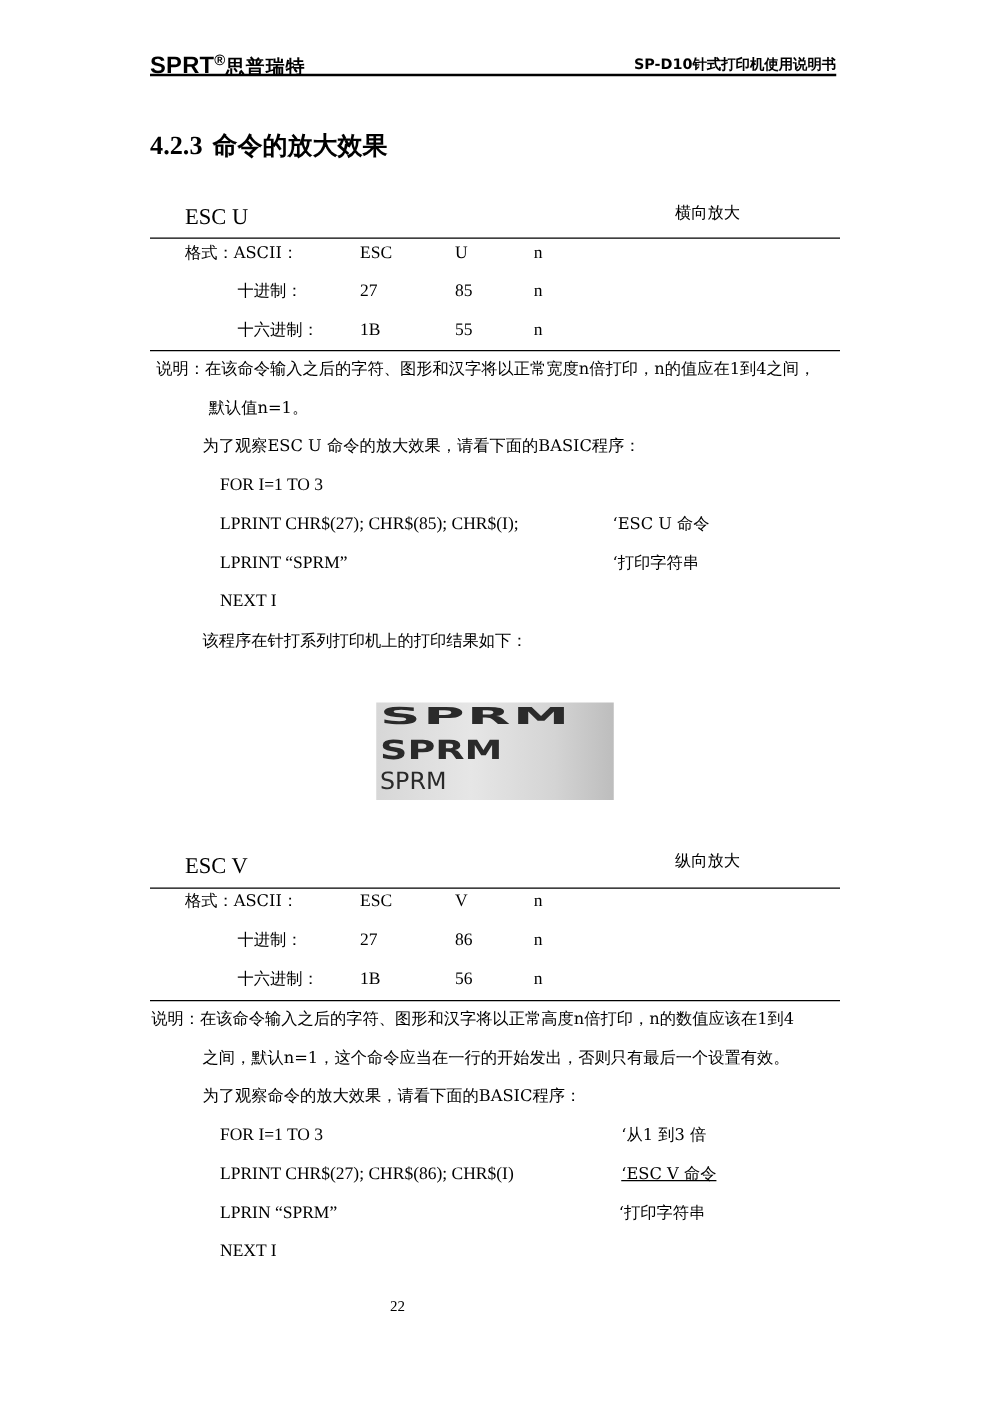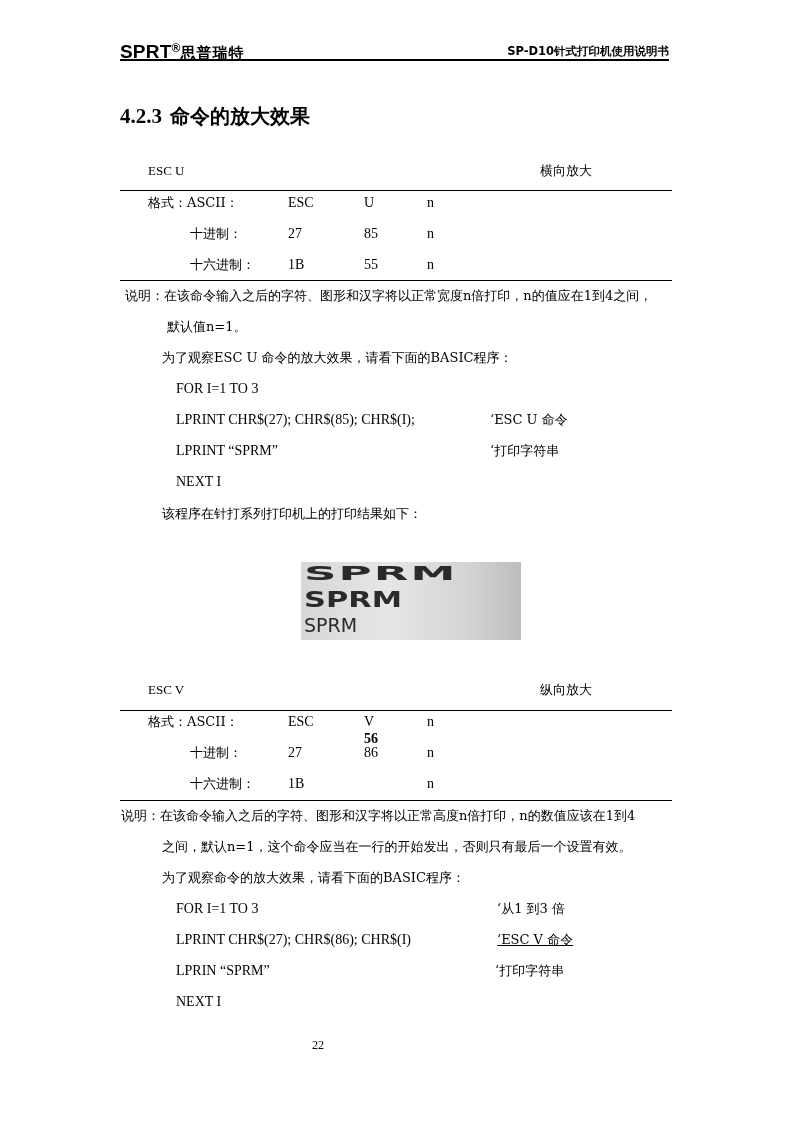--- a/index.html
+++ b/index.html
@@ -15,25 +15,25 @@
   .hdr-doc { right: 124px; top: 44px; font-family: "DejaVu Sans", sans-serif; font-weight: bold;
              font-size: 11.5px; line-height: 14px; }
   .hdr-rule { left: 120px; top: 59px; width: 549px; height: 0; border-top: 2.5px solid #000; }
 
   .section-title { left: 120px; top: 103px; font-family: "Liberation Serif", "DejaVu Serif", serif;
                    font-weight: bold; font-size: 21px; line-height: 26px; }
   .section-title .cn { font-family: "DejaVu Sans", sans-serif; font-size: 20px; margin-left: 8px; }
 
   .txt { font-size: 13px; line-height: 16px; font-family: "DejaVu Serif", "Liberation Serif", serif; }
   .mono { font-family: "Liberation Serif", "DejaVu Serif", serif; font-size: 14px; }
-  .cmdname { font-family: "Liberation Serif", serif; font-size: 13px; }
+  .cmdname { font-family: "Liberation Serif", serif; font-size: 18px; }
 
   .rule { left: 120px; width: 552px; height: 0; border-top: 1.3px solid #000; }
 
-  .photo { left: 301px; top: 562px; width: 220px; height: 78px;
+  .photo { left: 301px; top: 562px; width: 190px; height: 78px;
            background: linear-gradient(90deg, #d7d7d7 0%, #e6e6e6 40%, #d4d4d4 75%, #bdbdbd 100%);
            overflow: hidden; }
   .photo .line { position: absolute; left: 3px; font-family: "DejaVu Sans", sans-serif; color: #2a2a2a; line-height: 1; }
   .photo .l1 { top: 3px; font-size: 22px; font-weight: bold; transform-origin: left top; transform: scale(2.05, 0.85); letter-spacing: 1px; }
   .photo .l2 { top: 28px; font-size: 21px; font-weight: bold; transform-origin: left top; transform: scale(1.45, 1.0); }
   .photo .l3 { top: 54px; font-size: 19px; }
 
   .pagenum { left: 0; width: 636px; top: 1038px; text-align: center; font-family: "Liberation Serif", serif; font-size: 12px; }
 </style>
 </head>
@@ -97,21 +97,21 @@
 <div class="abs mono" style="left:364px; top:714px;">V</div>
 <div class="abs mono" style="left:427px; top:714px;">n</div>
 
 <div class="abs txt" style="left:190px; top:745px;">十进制：</div>
 <div class="abs mono" style="left:288px; top:745px;">27</div>
 <div class="abs mono" style="left:364px; top:745px;">86</div>
 <div class="abs mono" style="left:427px; top:745px;">n</div>
 
 <div class="abs txt" style="left:190px; top:776px;">十六进制：</div>
 <div class="abs mono" style="left:288px; top:776px;">1B</div>
-<div class="abs mono" style="left:364px; top:731px;font-weight:bold;">56</div>
+<div class="abs mono" style="left:364px; top:776px;">56</div>
 <div class="abs mono" style="left:427px; top:776px;">n</div>
 <div class="abs rule" style="top:800px;"></div>
 
 <div class="abs txt" style="left:121px; top:808px;">说明：在该命令输入之后的字符、图形和汉字将以正常高度n倍打印，n的数值应该在1到4</div>
 <div class="abs txt" style="left:162px; top:839px;">之间，默认n=1，这个命令应当在一行的开始发出，否则只有最后一个设置有效。</div>
 <div class="abs txt" style="left:162px; top:870px;">为了观察命令的放大效果，请看下面的BASIC程序：</div>
 
 <div class="abs mono" style="left:176px; top:901px;">FOR I=1 TO 3</div>
 <div class="abs txt" style="left:497px; top:901px;">‘从1 到3 倍</div>
 <div class="abs mono" style="left:176px; top:932px;">LPRINT CHR$(27); CHR$(86); CHR$(I)</div>

